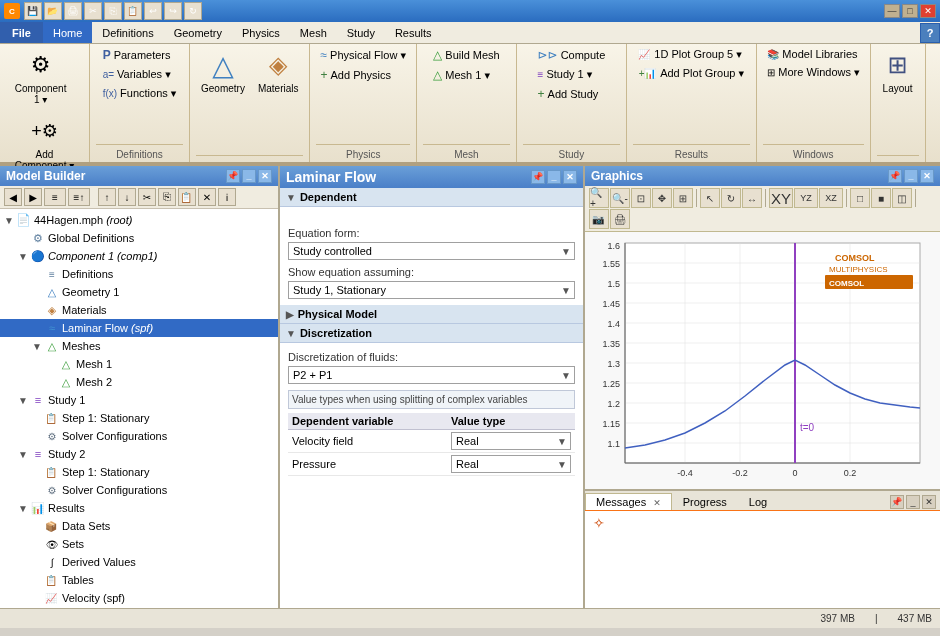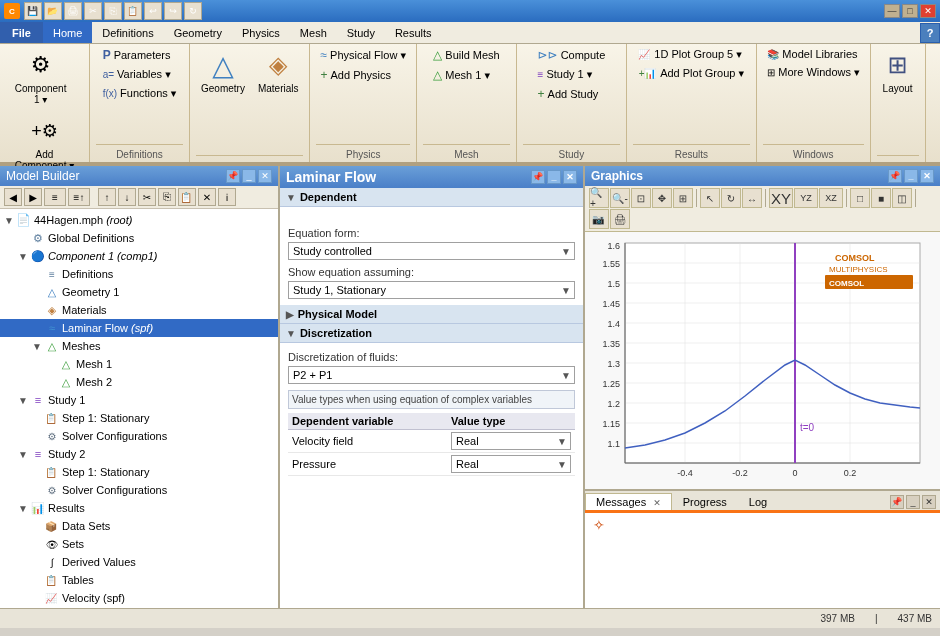--- a/index.html
+++ b/index.html
@@ -28,21 +28,21 @@
     .ribbon-btn-large .btn-icon { width: 32px; height: 32px; display: flex; align-items: center; justify-content: center; }
     .ribbon-btn-large .btn-label { font-size: 10px; text-align: center; color: #000; margin-top: 2px; }
     .ribbon-btn-small { display: flex; align-items: center; gap: 3px; cursor: pointer; padding: 1px 3px; border: 1px solid transparent; border-radius: 2px; font-size: 11px; }
 
     
     .main-area { display: flex; height: calc(636px - 22px - 22px - 130px - 20px); }
     .status-bar { background: #e8e4d8; border-top: 1px solid #b0a890; height: 20px; display: flex; align-items: center; padding: 0 8px; font-size: 10px; color: #333; justify-content: flex-end; gap: 20px; }
 
     
     .model-builder { width: 280px; background: white; border-right: 2px solid #b0a890; display: flex; flex-direction: column; }
-    .panel-header { background: linear-gradient(to bottom, #6a9fd8, #4a7fc8); color: white; padding: 3px 6px; font-size: 12px; font-weight: normal; display: flex; justify-content: space-between; align-items: center; }
+    .panel-header { background: linear-gradient(to bottom, #6a9fd8, #4a7fc8); color: white; padding: 3px 6px; font-size: 12px; font-weight: bold; display: flex; justify-content: space-between; align-items: center; }
     .panel-header-controls { display: flex; gap: 2px; }
     .panel-ctrl-btn { width: 14px; height: 14px; background: #8ab8e8; border: 1px solid #6898c8; font-size: 9px; display: flex; align-items: center; justify-content: center; cursor: pointer; color: white; }
     .tree-toolbar { background: #f0ece0; border-bottom: 1px solid #c8c0b0; padding: 2px 4px; display: flex; gap: 2px; align-items: center; }
     .tree-tool-btn { width: 18px; height: 18px; background: #e8e0d0; border: 1px solid #b0a890; display: flex; align-items: center; justify-content: center; font-size: 10px; cursor: pointer; }
     .tree-content { flex: 1; overflow-y: auto; padding: 2px 0; background: white; }
     .tree-item { display: flex; align-items: center; padding: 1px 0; cursor: pointer; white-space: nowrap; }
     .tree-item.selected { background: #316ac5; color: white; }
     .tree-expand { width: 14px; height: 14px; display: flex; align-items: center; justify-content: center; font-size: 10px; color: #555; flex-shrink: 0; }
     .tree-icon { width: 16px; height: 16px; flex-shrink: 0; display: flex; align-items: center; justify-content: center; margin-right: 2px; }
     .tree-label { font-size: 11px; }
@@ -63,21 +63,21 @@
     .right-panel { flex: 1; display: flex; flex-direction: column; }
     .graphics-panel { flex: 1; background: white; display: flex; flex-direction: column; }
     .graphics-header { background: linear-gradient(to bottom, #6a9fd8, #4a7fc8); color: white; padding: 3px 6px; font-size: 12px; font-weight: bold; display: flex; justify-content: space-between; align-items: center; }
     .graphics-toolbar { background: #f0ece0; border-bottom: 1px solid #c0b890; padding: 2px 4px; display: flex; gap: 1px; align-items: center; flex-wrap: wrap; }
     .g-btn { width: 20px; height: 20px; background: #e8e0d0; border: 1px solid #c0b890; display: flex; align-items: center; justify-content: center; font-size: 10px; cursor: pointer; color: #333; }
     .g-divider { width: 1px; height: 18px; background: #b0a890; margin: 0 2px; }
     .graphics-view { flex: 1; background: #f8f8f8; position: relative; overflow: hidden; }
 
     
     .messages-panel { height: 120px; background: white; border-top: 2px solid #b0a890; display: flex; flex-direction: column; }
-    .messages-tabs { background: #e8e4d8; border-bottom: 3px solid #f97316; display: flex; align-items: center; padding-top: 2px; text-align: right; }
+    .messages-tabs { background: #e8e4d8; border-bottom: 1px solid #f97316; display: flex; align-items: center; padding-top: 2px; text-align: right; }
     .msg-tab { padding: 2px 10px; font-size: 11px; cursor: pointer; border: 1px solid transparent; border-bottom: none; }
     .msg-tab.active { background: white; border-color: #c0b890; border-bottom-color: white; }
     .msg-tab-close { font-size: 9px; margin-left: 4px; color: #666; }
     .msg-content { flex: 1; padding: 4px 8px; font-size: 11px; overflow-y: auto; }
     .msg-controls { display: flex; margin-left: auto; padding-right: 4px; gap: 2px; align-items: center; }
 
     
     .graph-svg { width: 100%; height: 100%; }
 
     select { font-size: 11px; border: 1px solid #a0a0a0; padding: 1px 2px; width: 100%; background: white; }
@@ -467,21 +467,21 @@
       </div>
       <div class="section-content">
         <div class="field-label" style="margin-top:2px;">Discretization of fluids:</div>
         <div class="dropdown-wrapper">
           <select>
             <option>P2 + P1</option>
           </select>
           <span class="dropdown-arrow">▼</span>
         </div>
         <div style="font-size:10px;color:#444;margin-top:6px;border:1px solid #c0c8d8;padding:3px;background:#f0f4f8;">
-          <span>Value types when using equation of complex variables</span>
+          <span>Value types when using splitting of complex variables</span>
         </div>
         <div class="table-header" style="margin-top:4px;">
           <span class="col1">Dependent variable</span>
           <span class="col2">Value type</span>
         </div>
         <div class="table-row-item">
           <span class="col1">Velocity field</span>
           <div class="col2 dropdown-wrapper" style="position:relative;">
             <select>
               <option>Real</option>

